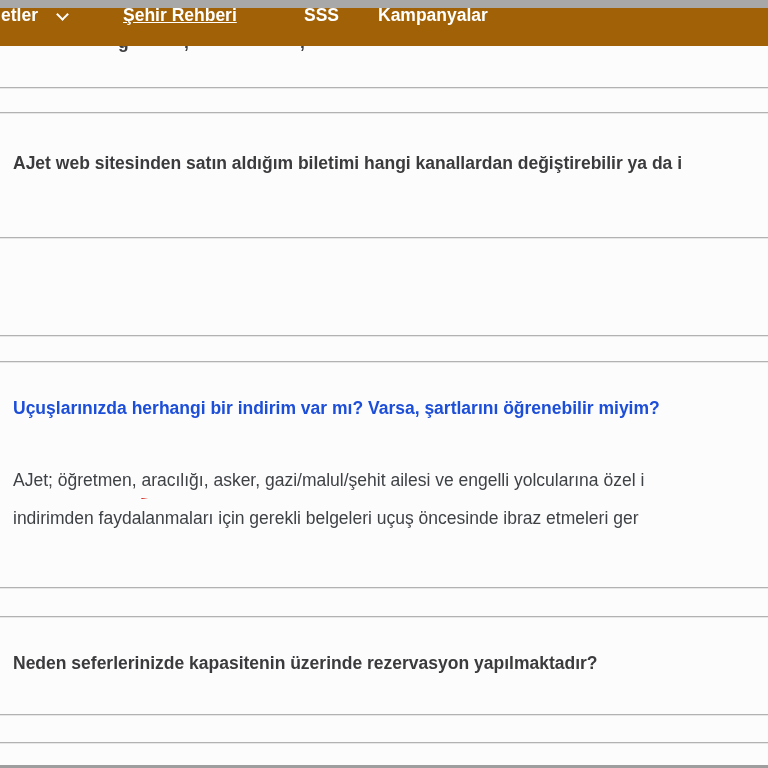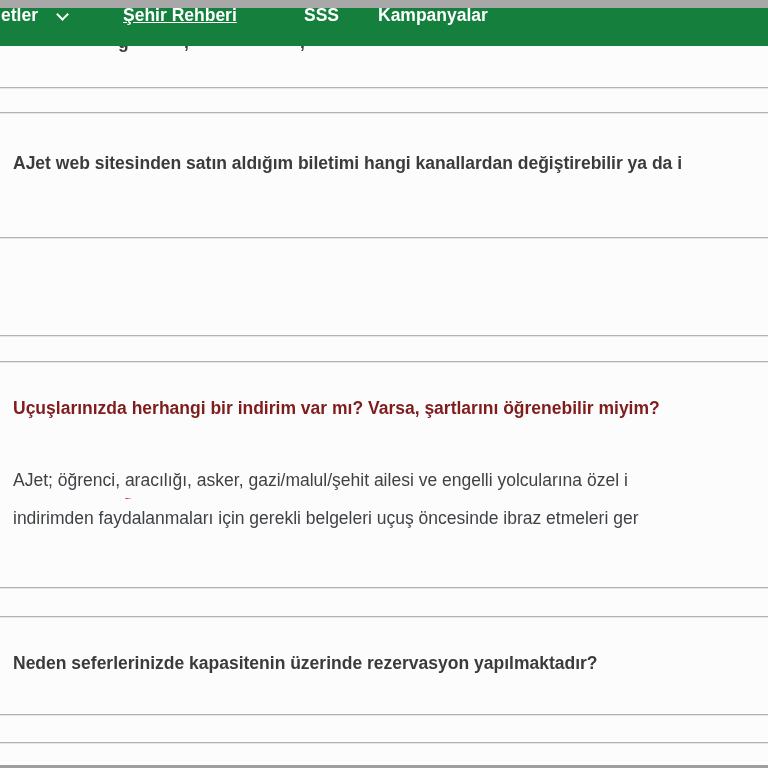--- a/index.html
+++ b/index.html
@@ -21,21 +21,21 @@
     top: 0; left: 0;
     width: 768px; height: 8px;
     background: #a8a8a8;
     z-index: 30;
   }
   
   .navbar {
     position: absolute;
     top: 0; left: 0;
     width: 768px; height: 46px;
-    background: #15803d;
+    background: #a16207;
     z-index: 20;
   }
   .nav-item {
     position: absolute;
     top: 5px;
     color: #ffffff;
     font-weight: bold;
     font-size: 17.5px;
     line-height: 20px;
     white-space: nowrap;
@@ -87,21 +87,21 @@
     left: 13px;
     right: 4px;
     font-size: 17.5px;
     font-weight: bold;
     line-height: 23px;
     color: #3b3b3d;
     white-space: nowrap;
     overflow: hidden;
     cursor: pointer;
   }
-  .question.active { color: #7f1d1d; }
+  .question.active { color: #1d4ed8; }
   
   .answer {
     position: absolute;
     left: 13px;
     right: 0;
     font-size: 17.5px;
     line-height: 38px;
     color: #3f4245;
   }
   .answer-line {
@@ -166,21 +166,21 @@
   <div class="divider" style="top:742px;"></div>
   <div class="bottom-strip"></div>
 
   <div class="question" style="top:152px;">AJet web sitesinden satın aldığım biletimi hangi kanallardan değiştirebilir ya da i</div>
 
 
   <div class="question active" style="top:397px;">Uçuşlarınızda herhangi bir indirim var mı? Varsa, şartlarını öğrenebilir miyim?</div>
 
   <div class="answer" style="top:461px;">
     <div class="answer-line">
-      <span>AJet; öğrenci, </span><span class="underline-red"><span>aracılığı,</span><svg viewBox="0 0 100 9" preserveAspectRatio="none">
+      <span>AJet; öğretmen, </span><span class="underline-red"><span>aracılığı,</span><svg viewBox="0 0 100 9" preserveAspectRatio="none">
             <path d="M2,2.5 Q50,8.5 98,3.5" fill="none" stroke="#d43b30" stroke-width="3" stroke-linecap="round" vector-effect="non-scaling-stroke"></path>
           </svg></span><span> asker, gazi/malul/şehit ailesi ve engelli yolcularına özel i</span>
     </div>
     <div class="answer-line">
       <span>indirimden faydalanmaları için gerekli belgeleri uçuş öncesinde ibraz etmeleri ger</span>
     </div>
   </div>
 
   <div class="question" style="top:652px;">Neden seferlerinizde kapasitenin üzerinde rezervasyon yapılmaktadır?</div>
 

